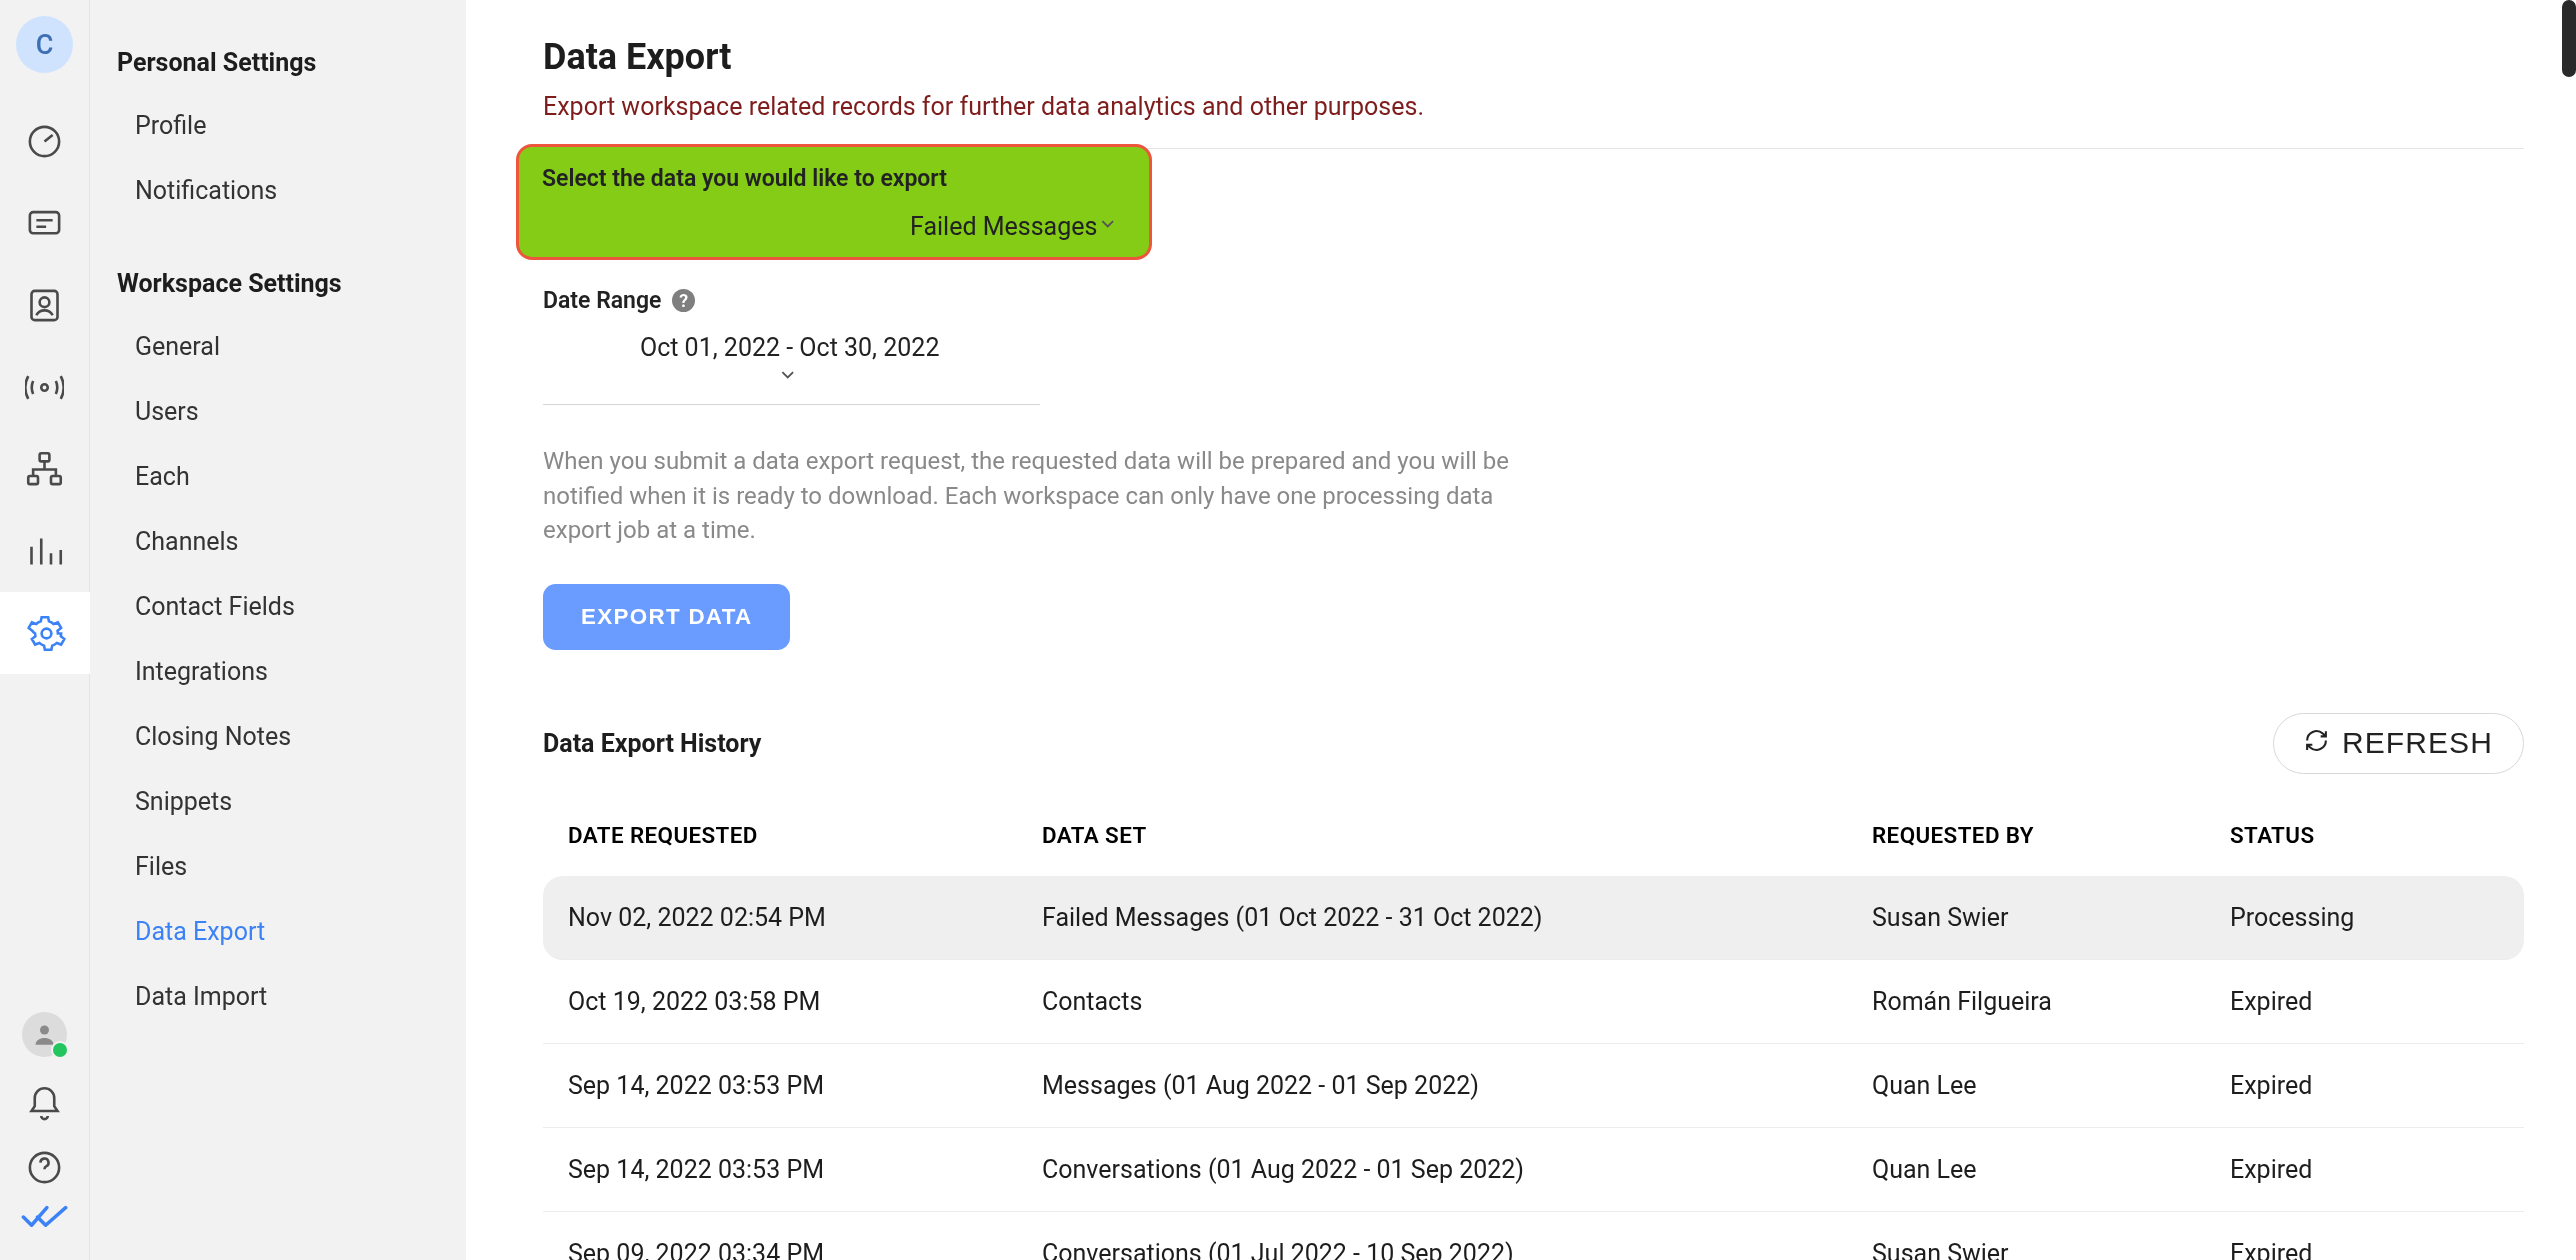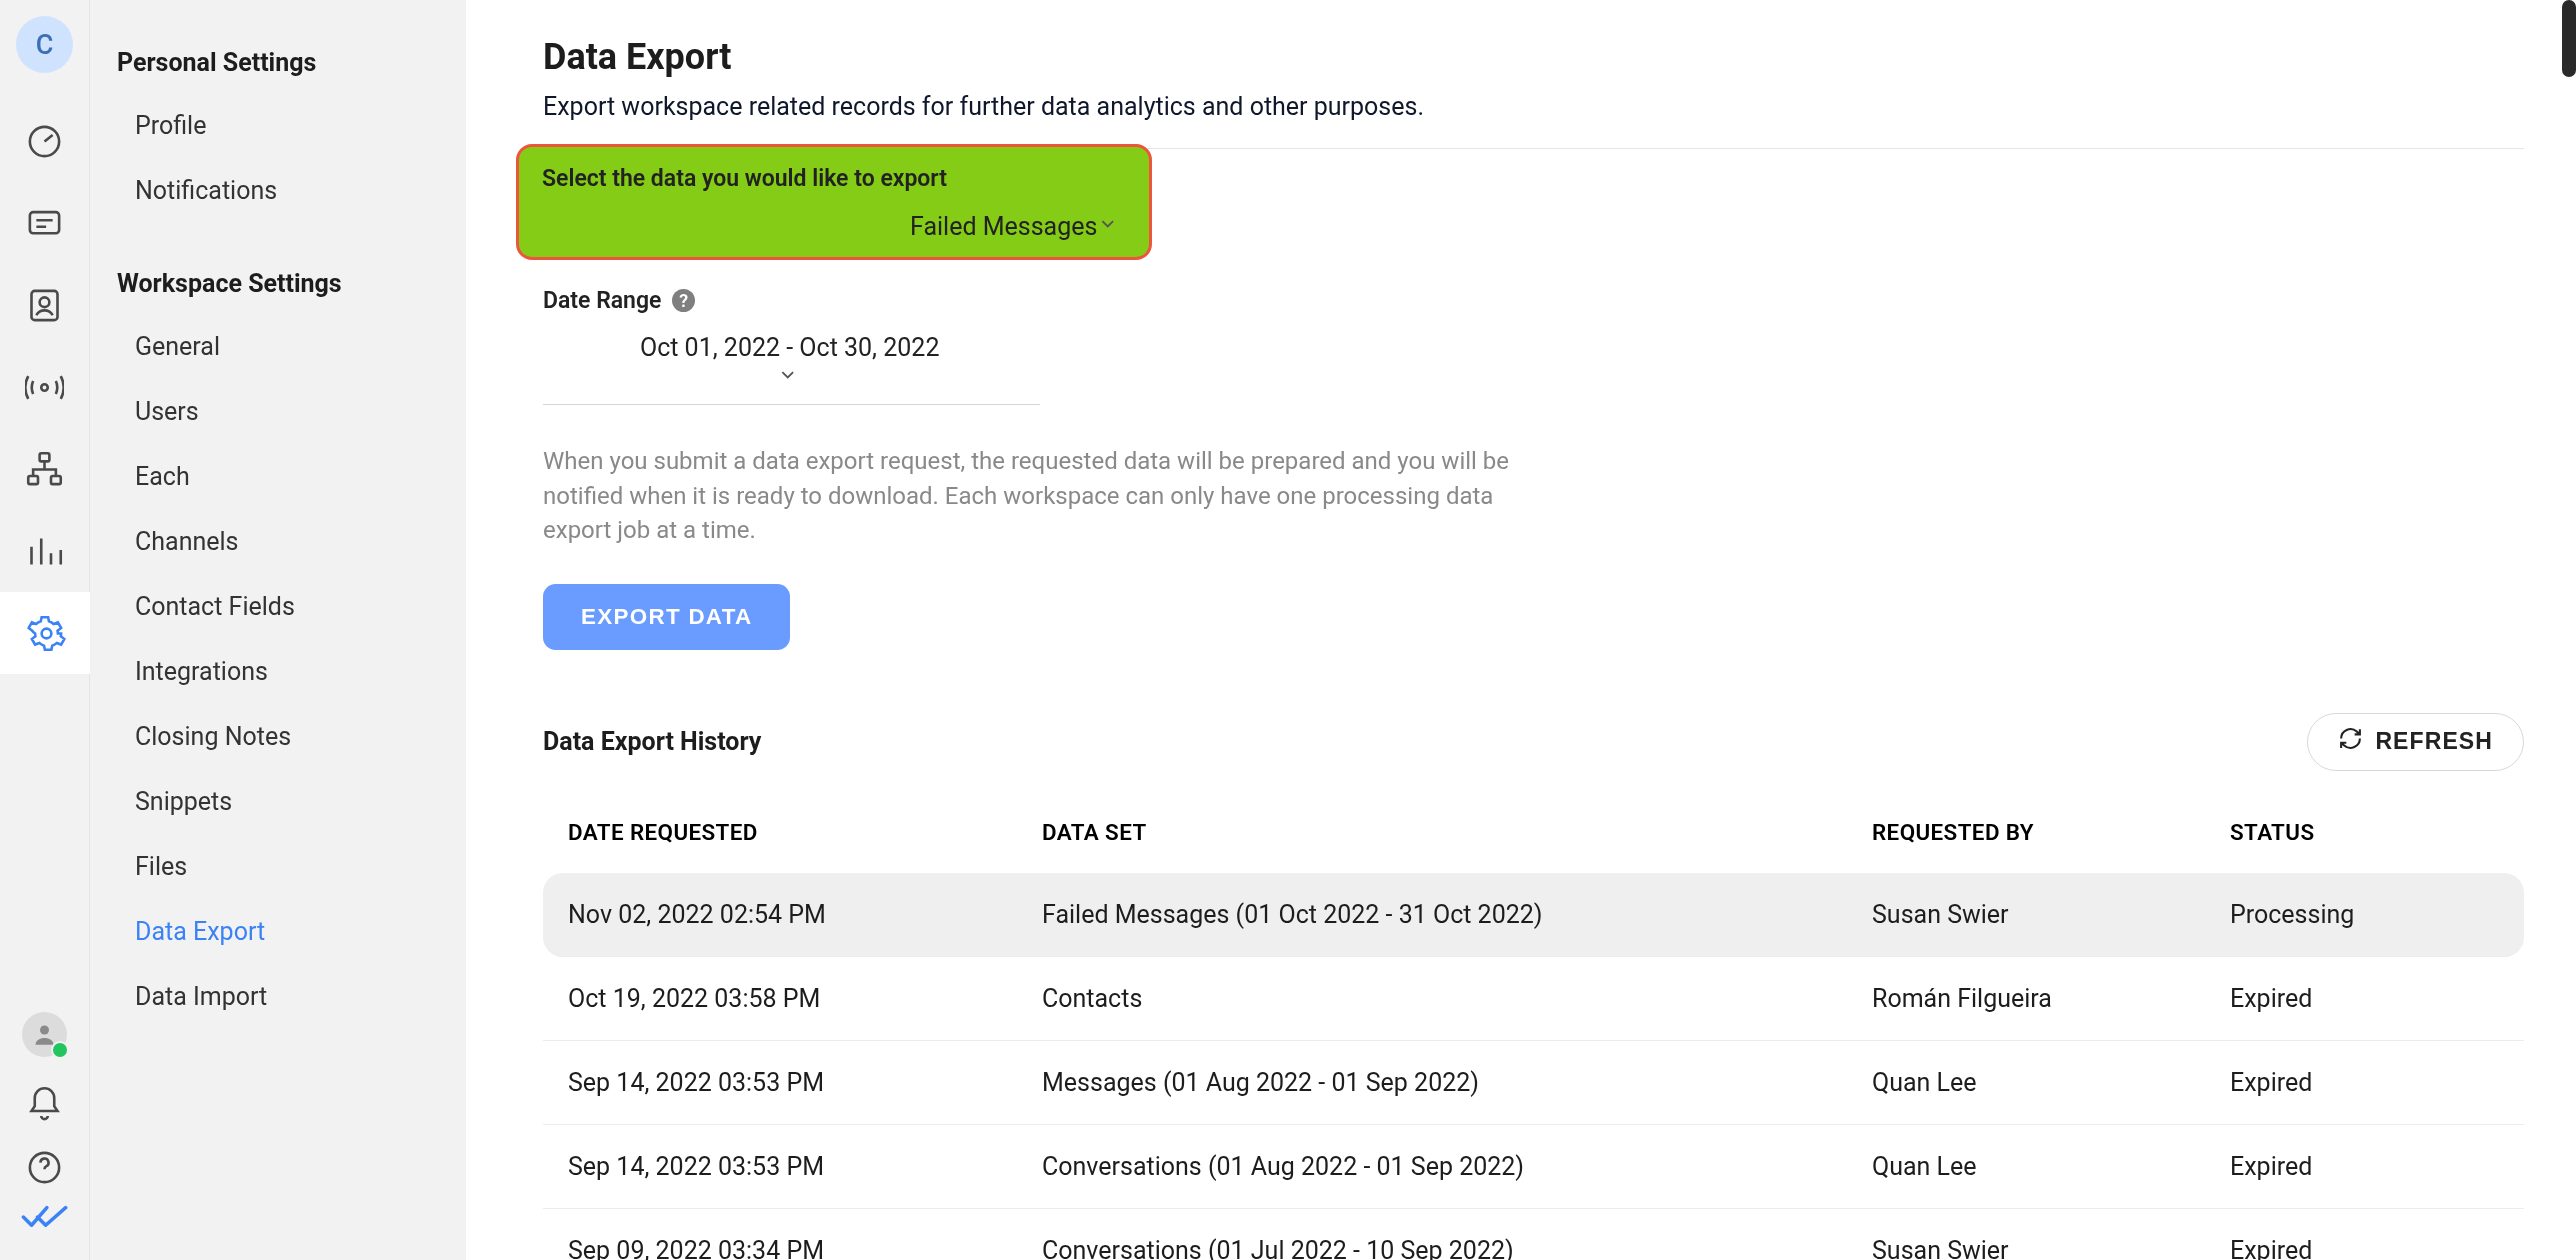--- a/index.html
+++ b/index.html
@@ -105,21 +105,21 @@
     overflow-y: auto;
     position: relative;
   }
   .page-title {
     font-size: 36px;
     font-weight: 700;
     margin-bottom: 14.3px;
   }
   .page-sub {
     font-size: 25px;
-    color: #0f172a;
+    color: #7f1d1d;
     padding-bottom: 27px;
     border-bottom: 0.9px solid #e5e5e5;
     margin-bottom: 0;
   }
 
   .highlight-box {
     border: 3.6px solid #ed553c;
     border-radius: 16px;
     padding: 18px 23px 14.3px 23px;
     width: 636px;
@@ -186,23 +186,23 @@
     margin-top: 63px;
     display:flex;align-items:center;justify-content:space-between;
   }
   .history-title{font-size:25px;font-weight:700;}
   .refresh-btn{
     display:flex;align-items:center;gap:12.5px;
     border:0.9px solid #d8d8d8;
     background:#fff;
     border-radius: 32px;
     padding: 12.5px 30px;
-    font-size:23px;
+    font-size:30px;
     letter-spacing: 1.1px;
-    font-weight:700;
+    font-weight:400;
     color:#222;
     cursor:pointer;
   }
   .refresh-btn svg{width:25px;height:25px;stroke:currentColor;fill:none;stroke-width:2;}
 
   
   .tbl { margin-top: 21.5px; width: 100%; }
   .tr { display:flex; align-items:center; padding: 27px 25px; border-bottom: 0.9px solid #ececec; }
   .tr.head { font-size:22.4px; letter-spacing: 0.4px; font-weight:600; color:#000000; border-bottom:none; padding-bottom:28px;padding-top:27px;}
   .tr.first-row{ background:#efefef;border-radius:20px; }

